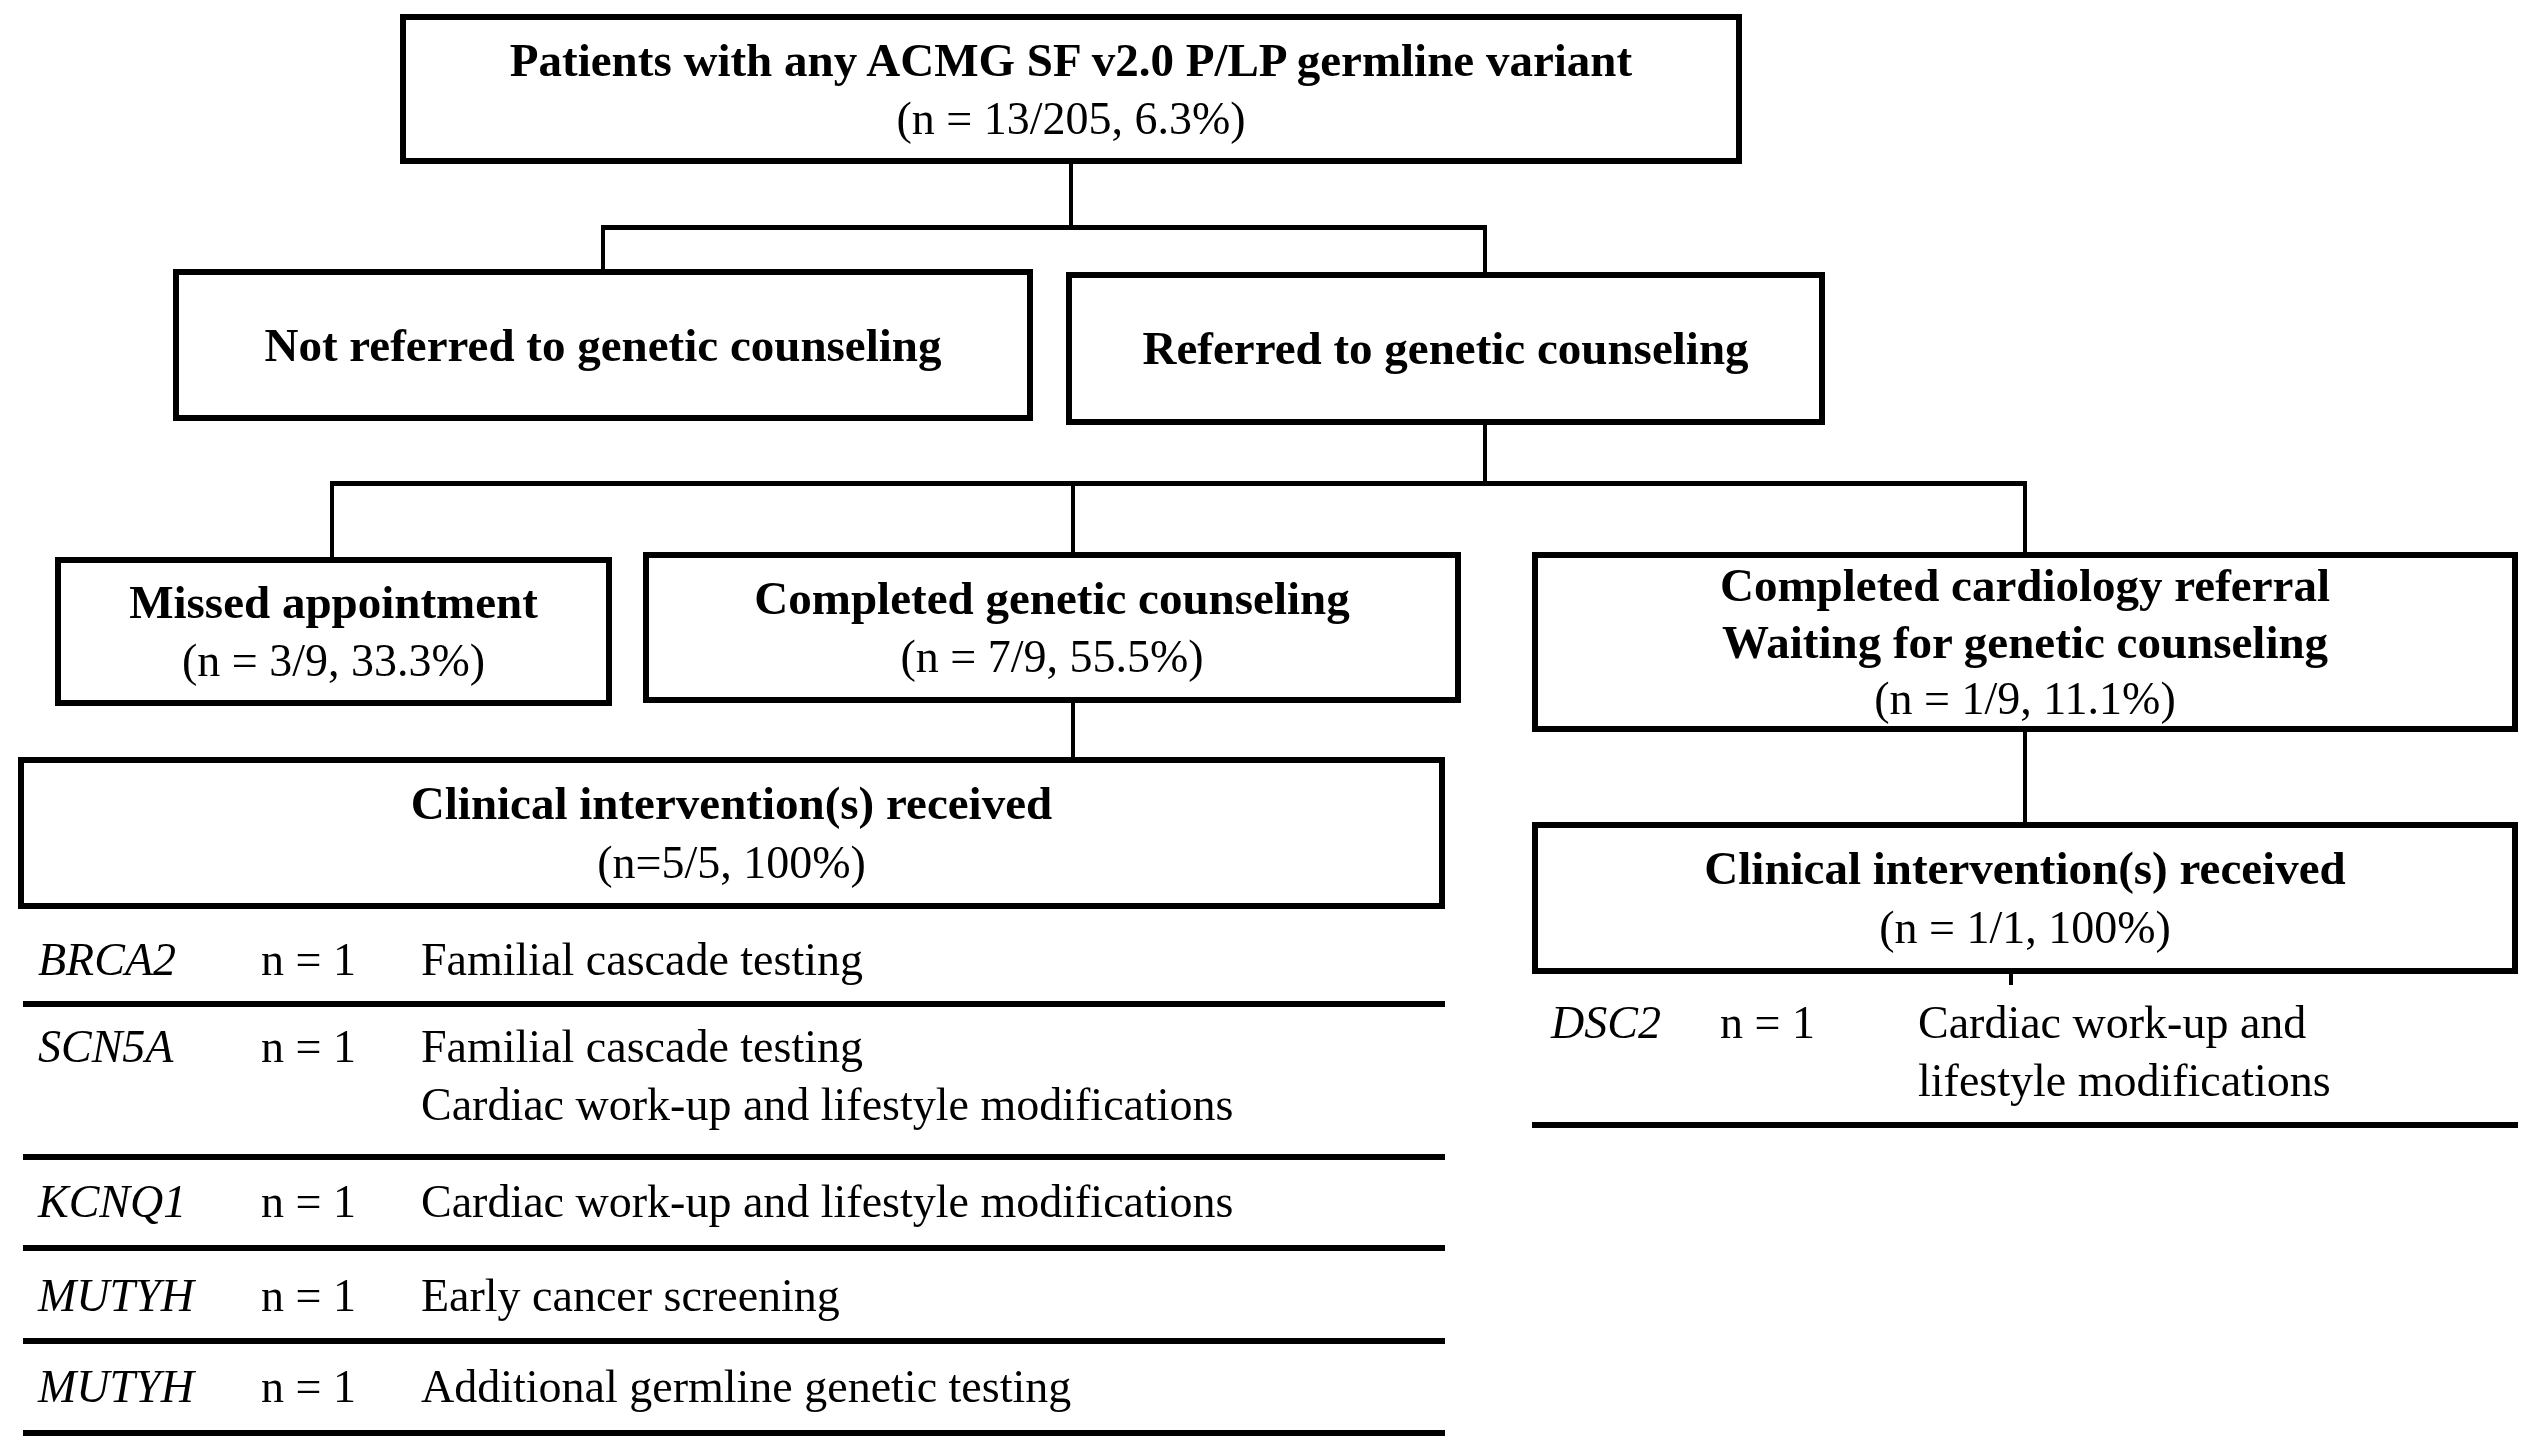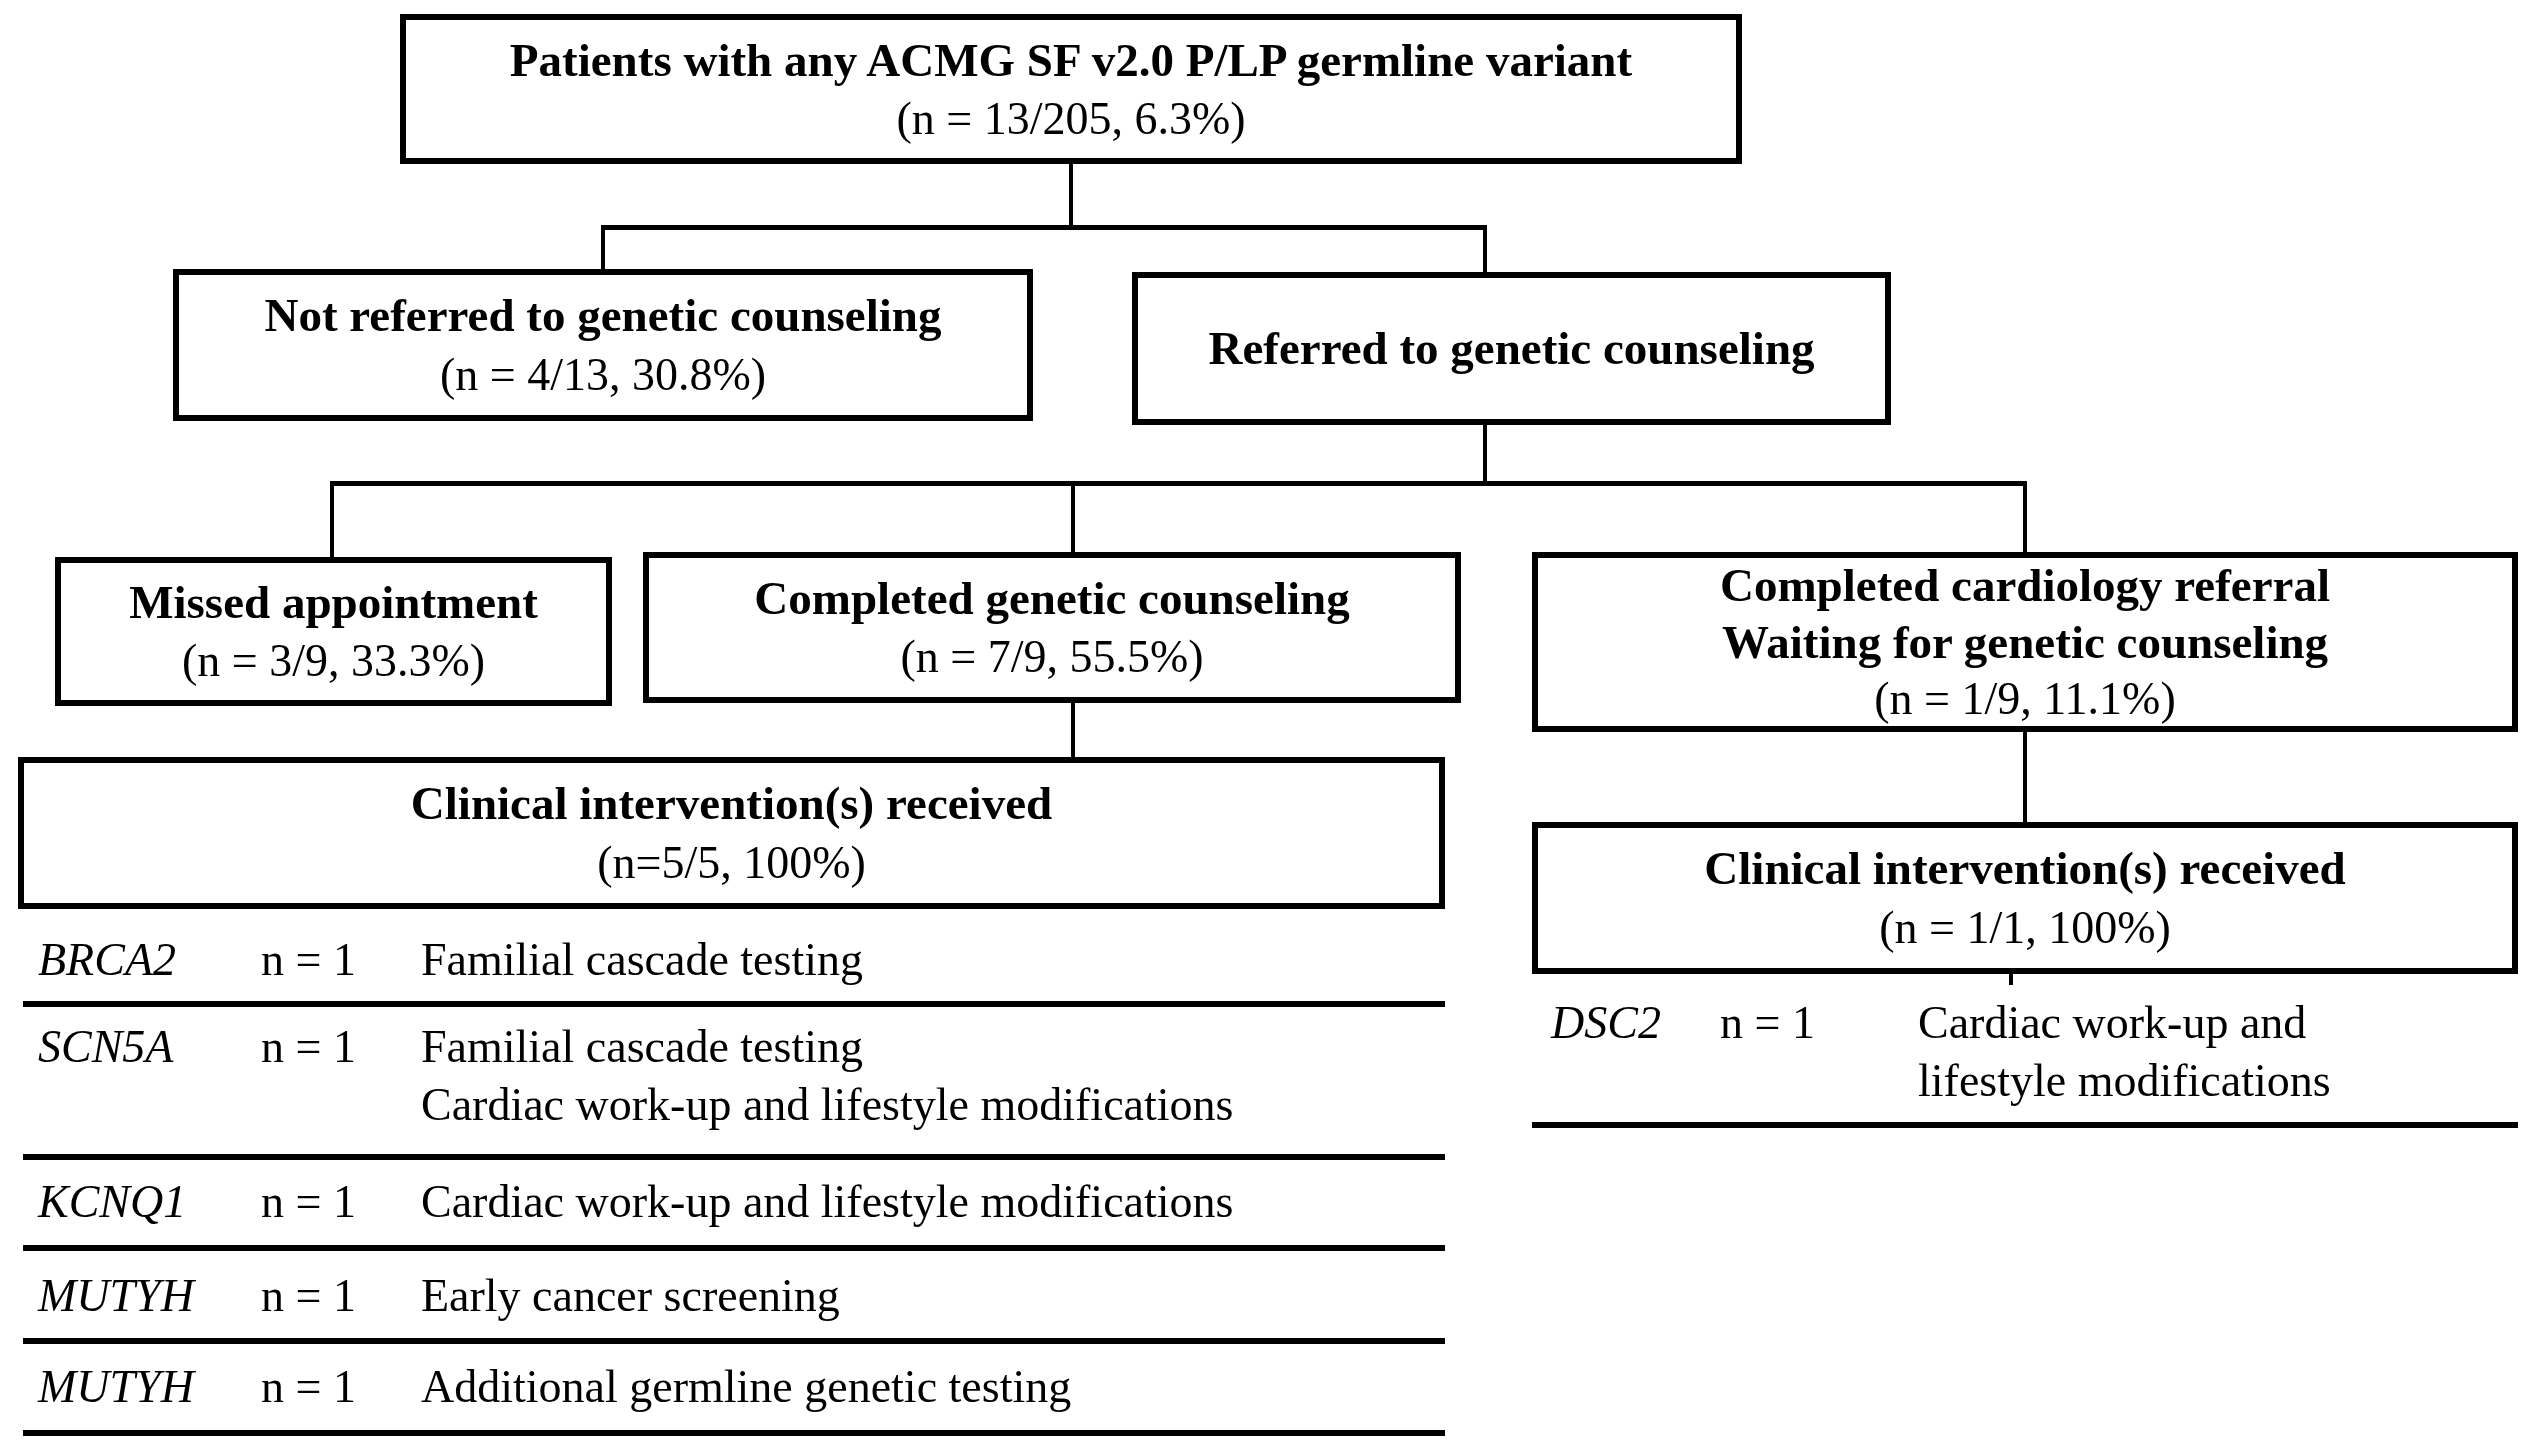--- a/index.html
+++ b/index.html
@@ -63,24 +63,23 @@
   <div class="conn v" style="left:2023px; top:729px; height:96px;"></div>
   <div class="conn v" style="left:2009px; top:971px; height:14.2px;"></div>
 
   <div class="box" style="left:400px; top:14.2px; width:1342px; height:150px;">
     <div class="title">Patients with any ACMG SF v2.0 P/LP germline variant</div>
     <div class="stat">(n = 13/205, 6.3%)</div>
   </div>
 
   <div class="box" style="left:173px; top:269px; width:860px; height:152px;">
     <div class="title">Not referred to genetic counseling</div>
-    <div class="stat">(n = 4/13, 30.8%)</div>
   </div>
 
-  <div class="box" style="left:1132px; top:272px; width:759px; height:153px;">
+  <div class="box" style="left:1066px; top:272px; width:759px; height:153px;">
     <div class="title">Referred to genetic counseling</div>
   </div>
 
   <div class="box" style="left:55px; top:557px; width:557px; height:149px;">
     <div class="title">Missed appointment</div>
     <div class="stat">(n = 3/9, 33.3%)</div>
   </div>
 
   <div class="box" style="left:643px; top:552px; width:818px; height:151px;">
     <div class="title">Completed genetic counseling</div>

